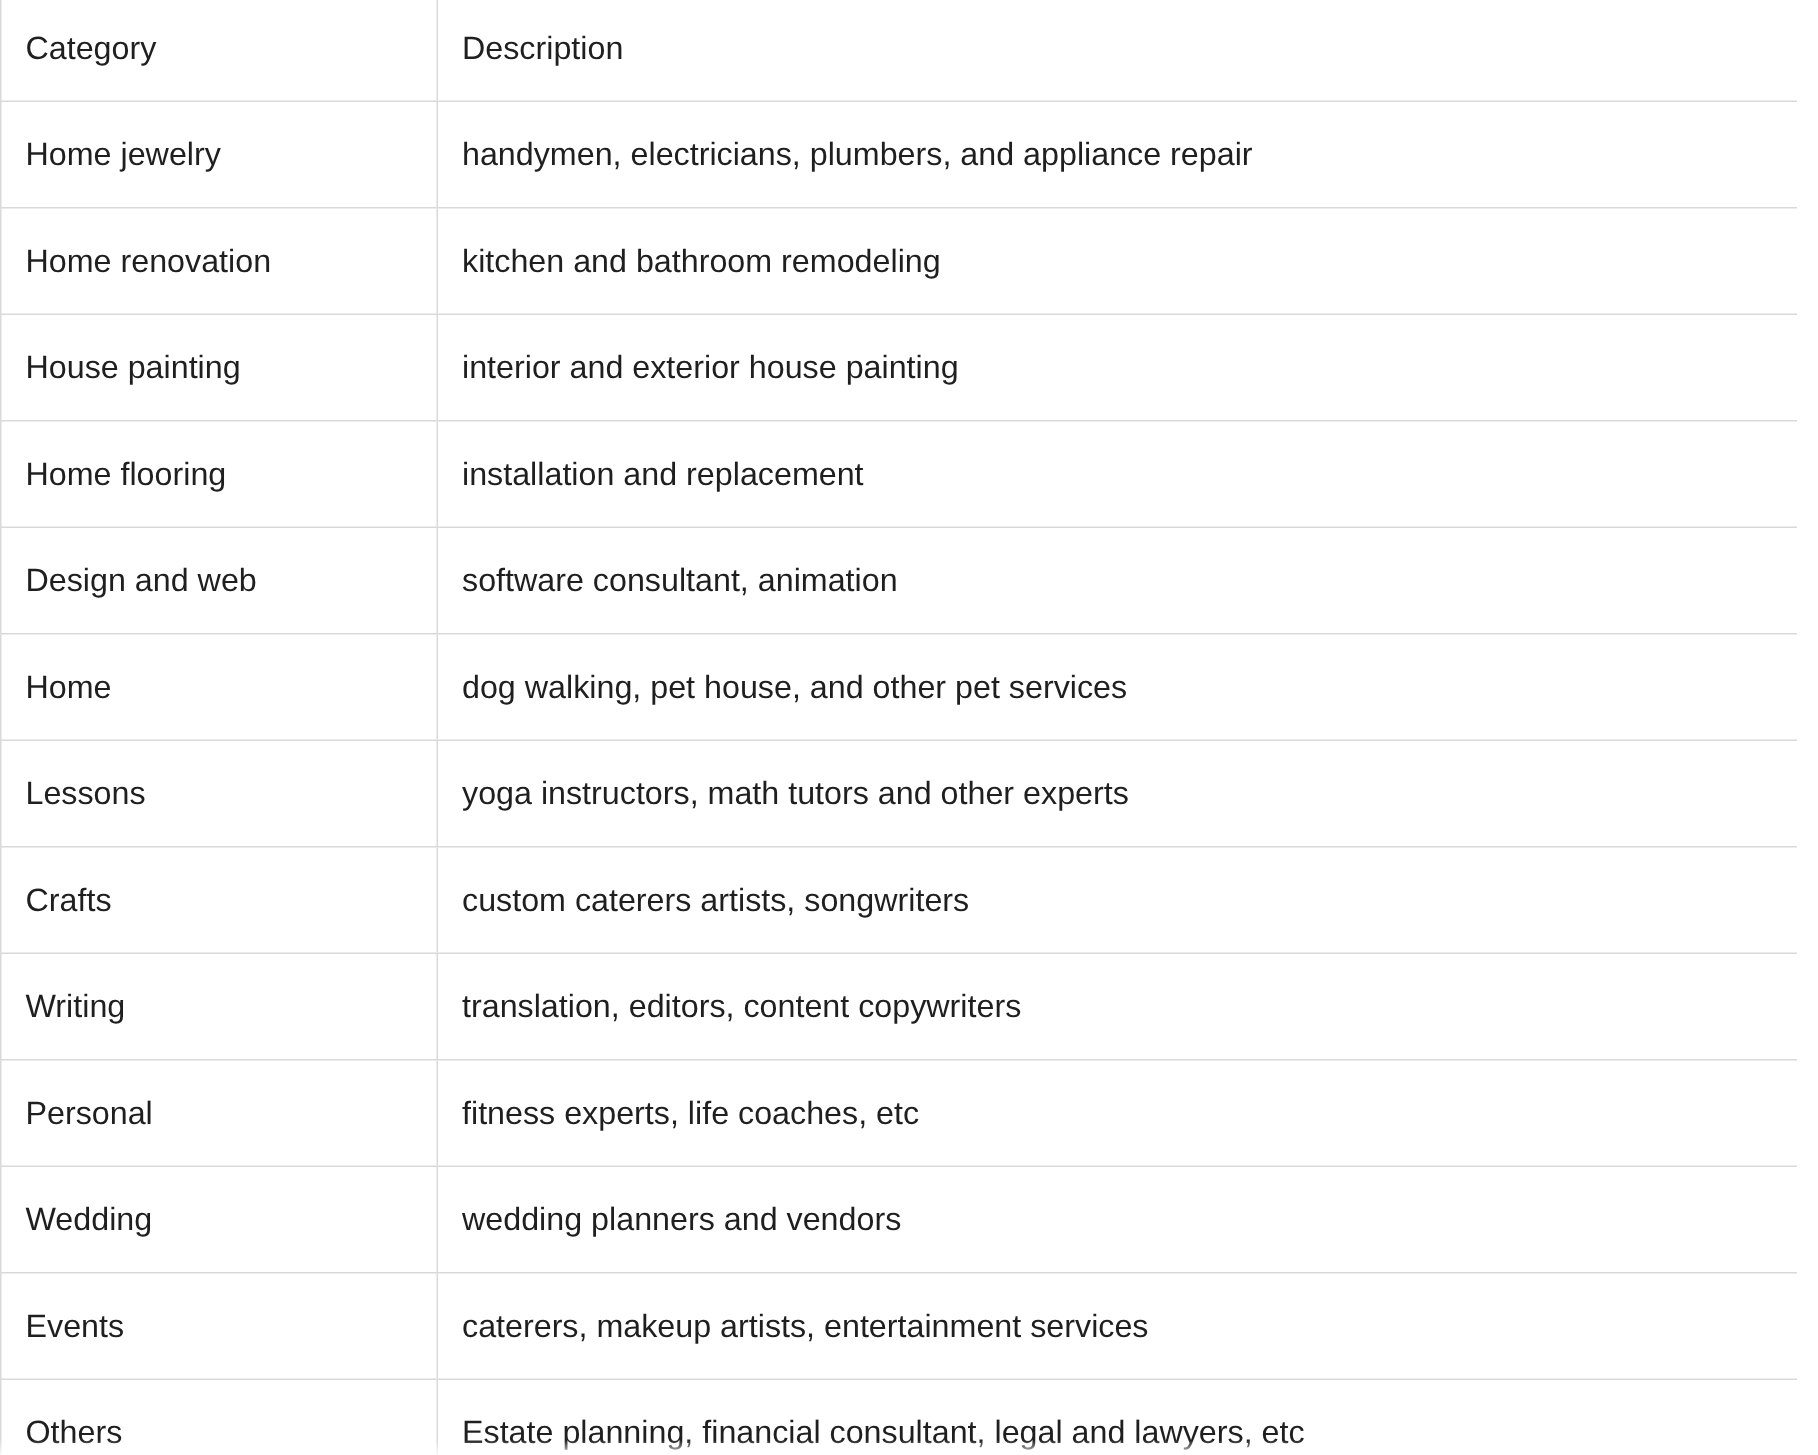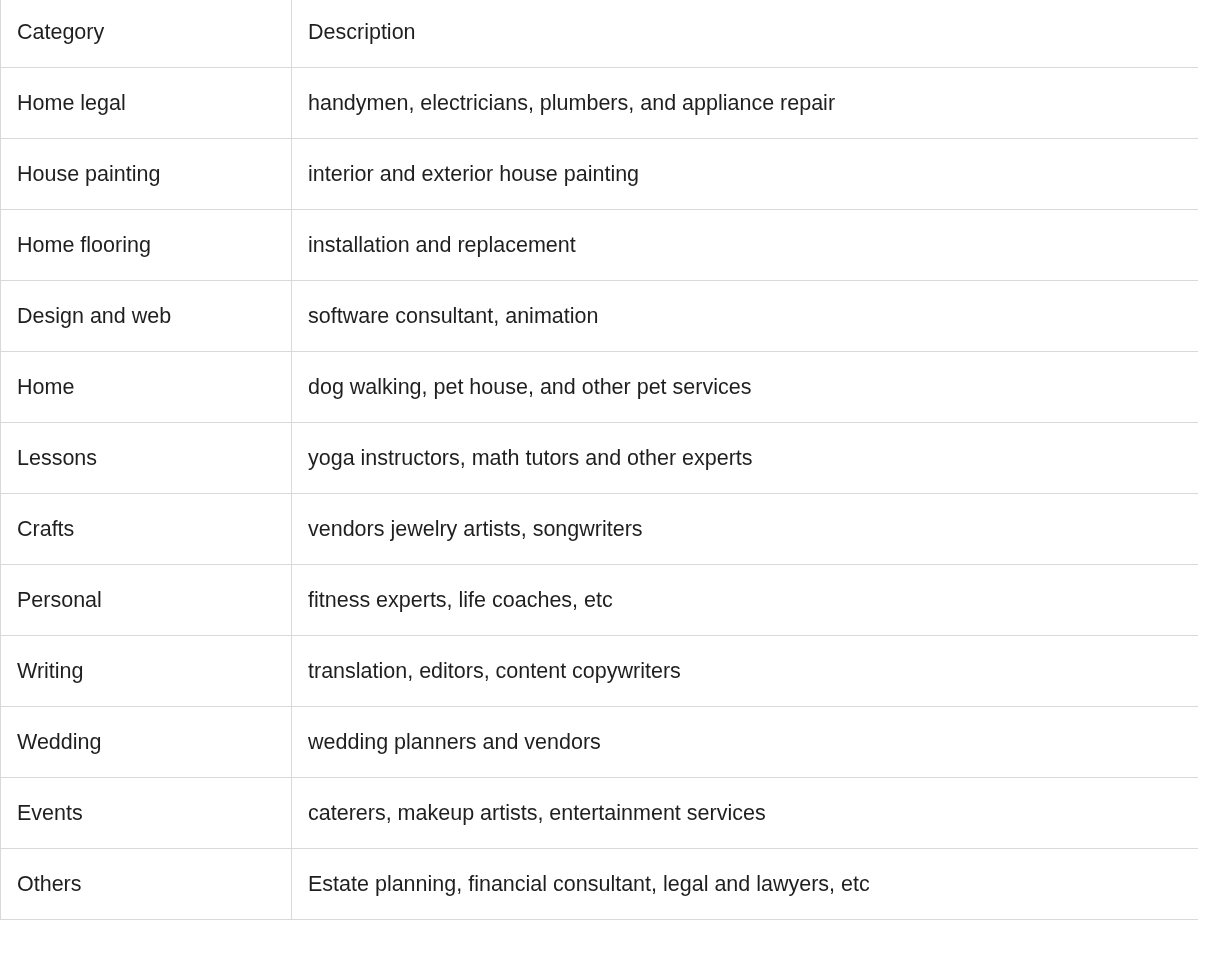--- a/index.html
+++ b/index.html
@@ -67,22 +67,26 @@
       <col class="col-description">
     </colgroup>
     <thead>
       <tr>
         <th>Category</th>
         <th>Description</th>
       </tr>
     </thead>
     <tbody id="table-body">
         <tr>
-          <td>Home legal</td>
+          <td>Home jewelry</td>
           <td>handymen, electricians, plumbers, and appliance repair</td>
+        </tr>
+        <tr>
+          <td>Home renovation</td>
+          <td>kitchen and bathroom remodeling</td>
         </tr>
         <tr>
           <td>House painting</td>
           <td>interior and exterior house painting</td>
         </tr>
         <tr>
           <td>Home flooring</td>
           <td>installation and replacement</td>
         </tr>
         <tr>
@@ -92,29 +96,29 @@
         <tr>
           <td>Home</td>
           <td>dog walking, pet house, and other pet services</td>
         </tr>
         <tr>
           <td>Lessons</td>
           <td>yoga instructors, math tutors and other experts</td>
         </tr>
         <tr>
           <td>Crafts</td>
-          <td>vendors jewelry artists, songwriters</td>
+          <td>custom caterers artists, songwriters</td>
+        </tr>
+        <tr>
+          <td>Writing</td>
+          <td>translation, editors, content copywriters</td>
         </tr>
         <tr>
           <td>Personal</td>
           <td>fitness experts, life coaches, etc</td>
-        </tr>
-        <tr>
-          <td>Writing</td>
-          <td>translation, editors, content copywriters</td>
         </tr>
         <tr>
           <td>Wedding</td>
           <td>wedding planners and vendors</td>
         </tr>
         <tr>
           <td>Events</td>
           <td>caterers, makeup artists, entertainment services</td>
         </tr>
         <tr>

